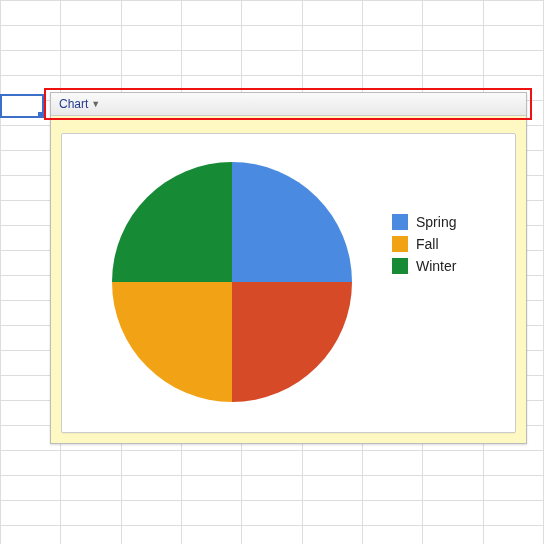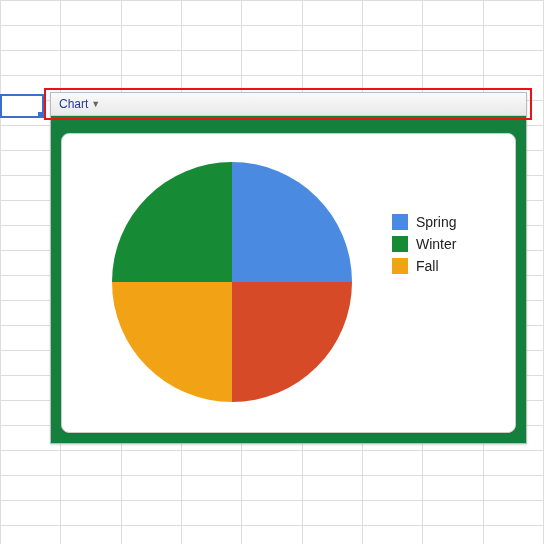--- a/index.html
+++ b/index.html
@@ -6,24 +6,24 @@
   
   .grid{position:absolute;inset:0;}
   .grid table{border-collapse:collapse;width:100%;height:100%}
   .grid td{border:1px solid #ddd;height:22px;width:60px}
   
   .sel-cell{position:absolute;top:94px;left:0;width:40px;height:20px;border:2px solid #3b6fc9;background:#fff}
   .sel-handle{position:absolute;top:112px;left:38px;width:6px;height:6px;background:#3b6fc9}
   
   .hl{position:absolute;top:88px;left:44px;width:488px;height:32px;border:2px solid #e11;box-sizing:border-box;pointer-events:none}
   
-  .chart-wrap{position:absolute;top:92px;left:50px;width:475px;height:350px;background:#15803d;border:1px solid #bbb;box-shadow:0 1px 2px rgba(0,0,0,.15)}
+  .chart-wrap{position:absolute;top:92px;left:50px;width:475px;height:350px;background:#fef9c3;border:1px solid #bbb;box-shadow:0 1px 2px rgba(0,0,0,.15)}
   .chart-titlebar{height:22px;background:linear-gradient(#fafafa,#e9e9e9);border-bottom:1px solid #ccc;display:flex;align-items:center;padding:0 8px;font-size:12px;color:#223a8f;cursor:move}
   .chart-titlebar .dd{font-size:9px;color:#666;margin-left:3px}
-  .chart-body{position:absolute;top:40px;left:10px;right:10px;bottom:10px;background:#fff;border:1px solid #ccc;border-radius:8px;box-shadow:0 1px 1px rgba(0,0,0,.05)}
+  .chart-body{position:absolute;top:40px;left:10px;right:10px;bottom:10px;background:#fff;border:1px solid #ccc;border-radius:2px;box-shadow:0 1px 1px rgba(0,0,0,.05)}
   
   .pie{position:absolute;top:28px;left:50px;width:240px;height:240px;border-radius:50%}
   
   .legend{position:absolute;top:80px;left:330px;font-size:14px;color:#222}
   .legend-row{display:flex;align-items:center;margin-bottom:6px}
   .swatch{width:16px;height:16px;margin-right:8px}
 </style>
 </head>
 <body>
 
@@ -286,24 +286,24 @@
     <span class="dd">▼</span>
   </div>
   <div class="chart-body">
     <div class="pie" id="pie" style="background: conic-gradient(rgb(74, 138, 224) 0deg, rgb(74, 138, 224) 90deg, rgb(214, 74, 39) 90deg, rgb(214, 74, 39) 180deg, rgb(242, 163, 21) 180deg, rgb(242, 163, 21) 270deg, rgb(23, 138, 54) 270deg, rgb(23, 138, 54) 360deg);"></div>
     <div class="legend">
       <div class="legend-row">
         <div class="swatch" id="sw0" style="background: rgb(74, 138, 224);"></div>
         <span>Spring</span>
       </div>
       <div class="legend-row">
+        <div class="swatch" id="sw2" style="background: rgb(242, 163, 21);"></div>
+        <span>Fall</span>
+      </div>
+      <div class="legend-row">
         <div class="swatch" id="sw3" style="background: rgb(23, 138, 54);"></div>
         <span>Winter</span>
-      </div>
-      <div class="legend-row">
-        <div class="swatch" id="sw2" style="background: rgb(242, 163, 21);"></div>
-        <span>Fall</span>
       </div>
     </div>
   </div>
 </div>
 
 <div class="hl"></div>
 
 </body></html>

